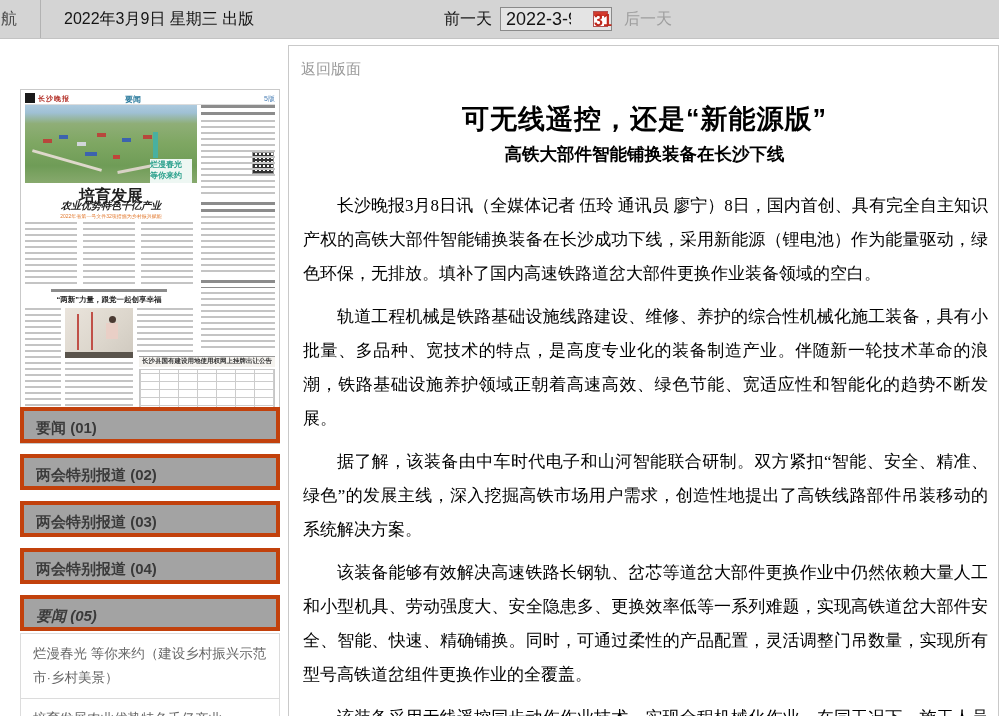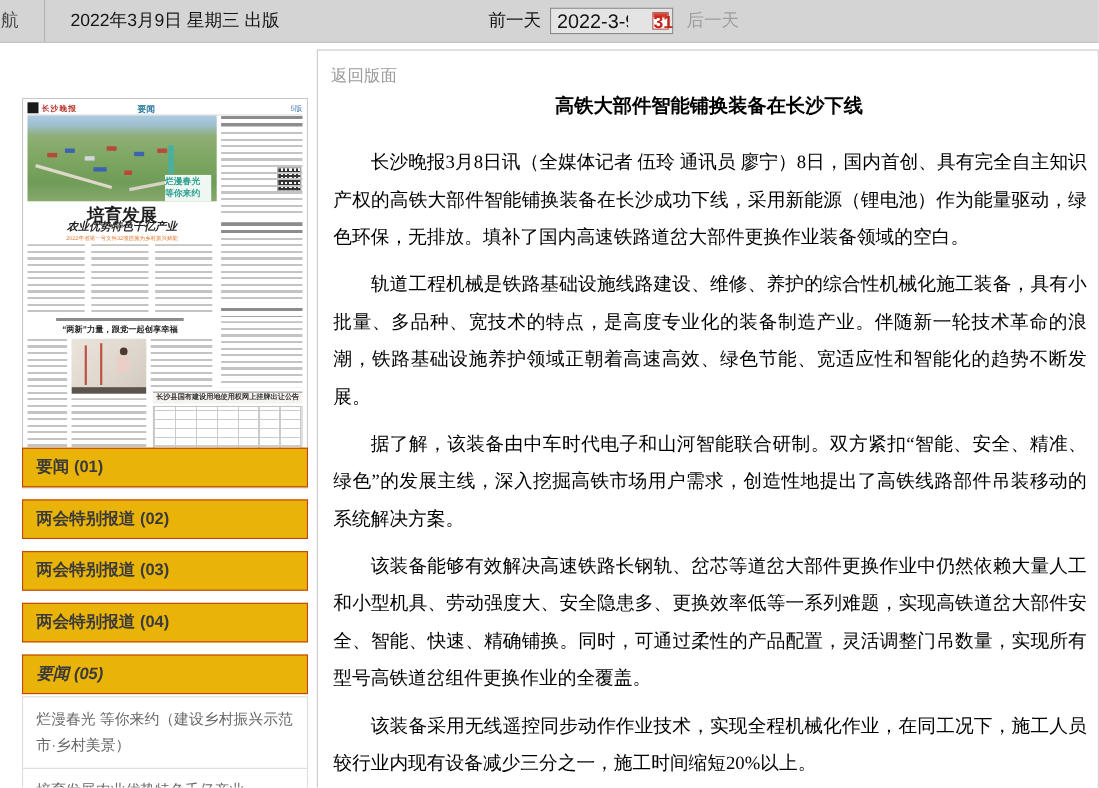--- a/index.html
+++ b/index.html
@@ -75,21 +75,21 @@
   .t-b-col1{left:4px;top:218px;width:36px;height:132px;}
   .t-b-col2{left:44px;top:272px;width:68px;height:78px;}
   .t-b-col3{left:116px;top:218px;width:56px;height:44px;}
   .t-notice{left:118px;top:266px;width:136px;height:10px;font-size:6.5px;font-weight:bold;color:#333;background:#f5f3ef;border-top:1px solid #999;white-space:nowrap;overflow:hidden;text-align:center;}
   .t-table{left:118px;top:279px;width:136px;height:46px;border:1px solid #c6c6c6;box-sizing:border-box;
     background-image:repeating-linear-gradient(0deg,#ccc 0 1px,transparent 1px 8px),repeating-linear-gradient(90deg,#ccc 0 1px,transparent 1px 19px);}
   .t-b-col4{left:118px;top:329px;width:136px;height:20px;}
 
   
   .side-list{position:absolute;left:20px;top:407px;width:260px;}
-  .side-section{box-sizing:border-box;width:260px;height:36px;line-height:34px;border:1px solid #c2410c;background:#eab308;
+  .side-section{box-sizing:border-box;width:260px;height:36px;line-height:34px;border:4px solid #c2410c;background:#a3a3a3;
     padding-left:12px;font-weight:bold;font-size:15px;color:#3a3a3a;margin-bottom:11px;cursor:pointer;}
   .side-section.last{margin-bottom:2px;font-style:italic;}
   .side-articles{box-sizing:border-box;width:260px;border:1px solid #dcdcdc;background:#fff;}
   .side-article{padding:8px 12px;font-size:13.5px;color:#666;line-height:24px;cursor:pointer;}
   .side-article + .side-article{border-top:1px solid #dcdcdc;}
 
   
   .main-panel{position:absolute;left:288px;top:45px;width:711px;height:920px;box-sizing:border-box;
     background:#fff;border:1px solid #c9c9c9;padding:14px 8px 0 10px;}
   .back-link{font-size:15px;color:#9a9a9a;cursor:pointer;display:inline-block;margin-left:2px;}
@@ -179,20 +179,21 @@
   <div class="side-section">两会特别报道 (04)</div>
   <div class="side-section last">要闻 (05)</div>
   <div class="side-articles">
     <div class="side-article">烂漫春光 等你来约（建设乡村振兴示范市·乡村美景）</div>
     <div class="side-article">培育发展农业优势特色千亿产业</div>
   </div>
 </div>
 
 <div class="main-panel">
   <span class="back-link">返回版面</span>
+  <div class="article-title">可无线遥控，还是“新能源版”</div>
   <div class="article-subtitle">高铁大部件智能铺换装备在长沙下线</div>
   <div class="article-body">
     <p>长沙晚报3月8日讯（全媒体记者 伍玲 通讯员 廖宁）8日，国内首创、具有完全自主知识产权的高铁大部件智能铺换装备在长沙成功下线，采用新能源（锂电池）作为能量驱动，绿色环保，无排放。填补了国内高速铁路道岔大部件更换作业装备领域的空白。</p>
     <p>轨道工程机械是铁路基础设施线路建设、维修、养护的综合性机械化施工装备，具有小批量、多品种、宽技术的特点，是高度专业化的装备制造产业。伴随新一轮技术革命的浪潮，铁路基础设施养护领域正朝着高速高效、绿色节能、宽适应性和智能化的趋势不断发展。</p>
     <p>据了解，该装备由中车时代电子和山河智能联合研制。双方紧扣“智能、安全、精准、绿色”的发展主线，深入挖掘高铁市场用户需求，创造性地提出了高铁线路部件吊装移动的系统解决方案。</p>
     <p>该装备能够有效解决高速铁路长钢轨、岔芯等道岔大部件更换作业中仍然依赖大量人工和小型机具、劳动强度大、安全隐患多、更换效率低等一系列难题，实现高铁道岔大部件安全、智能、快速、精确铺换。同时，可通过柔性的产品配置，灵活调整门吊数量，实现所有型号高铁道岔组件更换作业的全覆盖。</p>
     <p>该装备采用无线遥控同步动作作业技术，实现全程机械化作业，在同工况下，施工人员较行业内现有设备减少三分之一，施工时间缩短20%以上。</p>
   </div>
 </div>
 

